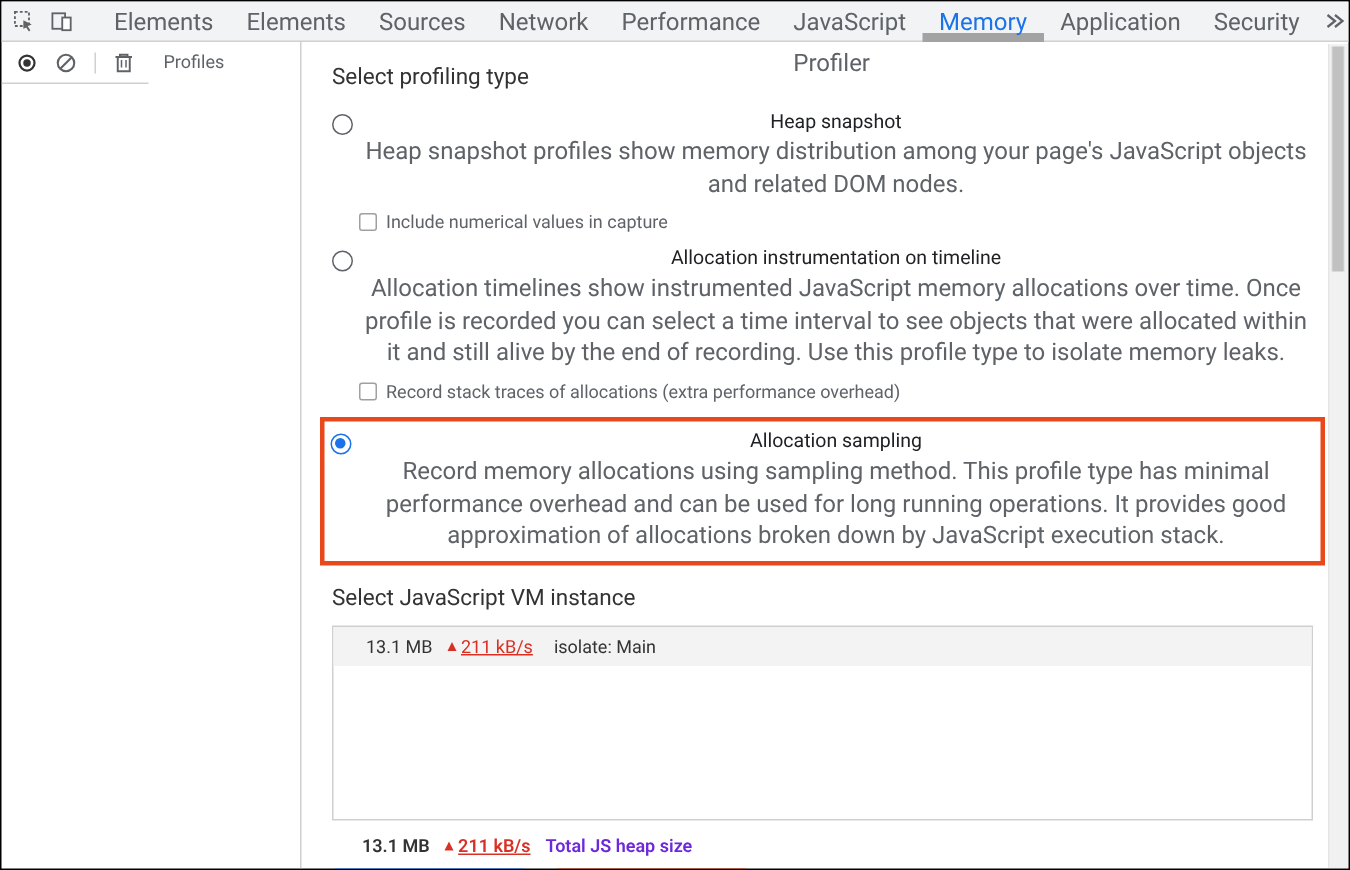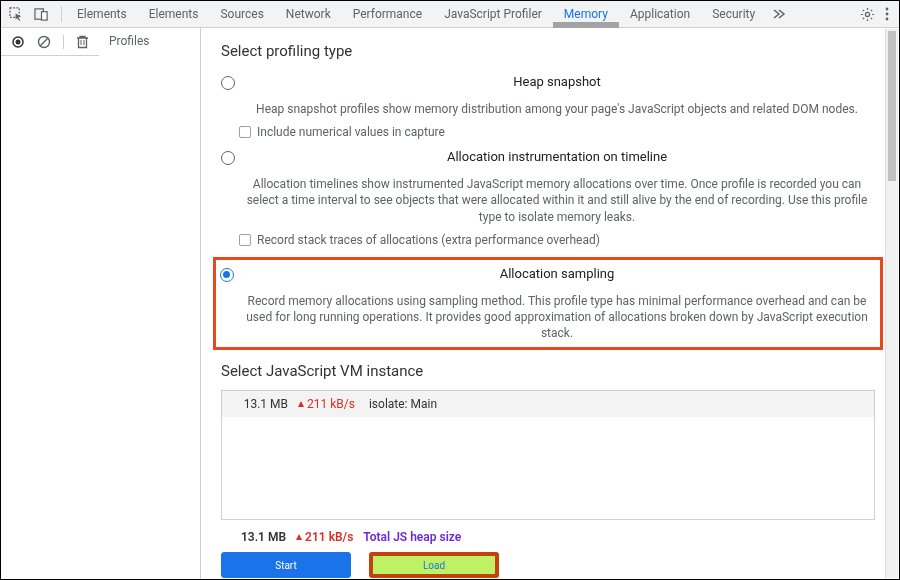--- a/index.html
+++ b/index.html
@@ -30,21 +30,21 @@
     align-items: center;
     padding: 0 8px 0 2px;
     color: #5f6368;
   }
   .tab {
     padding: 0 11px;
     height: 27px;
     line-height: 27px;
     color: #5f6368;
     cursor: pointer;
-    font-size: 12px;
+    font-size: 16px;
   }
   .tab.active {
     color: #1a73e8;
     border-bottom: 6px solid #a3a3a3;
   }
   .top-right-icons {
     margin-left: auto;
     display: flex;
     gap: 10px;
     align-items: center;
@@ -109,21 +109,21 @@
     position: absolute;
     width: 7px;
     height: 7px;
     background: #1a73e8;
     border-radius: 50%;
     top: 2px;
     left: 2px;
   }
   .opt-body { flex: 1; }
   .opt-title { font-size: 13px; color: #202124; }
-  .opt-desc { font-size: 12px; color: #5f6368; margin-top: 12px; line-height: 1.35; }
+  .opt-desc { font-size: 16px; color: #5f6368; margin-top: 1px; line-height: 1.35; }
   .sub-check {
     display: flex;
     align-items: center;
     gap: 6px;
     margin-top: 8px;
     color: #5f6368;
     font-size: 12px;
   }
   .checkbox {
     width: 12px;
@@ -145,21 +145,21 @@
   }
   .vm-row {
     display: flex;
     align-items: center;
     gap: 10px;
     padding: 6px 10px;
     background: #f3f3f3;
     font-size: 12px;
   }
   .mem-val { color: #333; width: 56px; text-align: right; }
-  .mem-rate { color: #d93025; display: inline-flex; align-items: center; }
+  .mem-rate { color: #d93025; display: inline-flex; align-items: center; text-decoration: underline; }
   .arrow-up {
     display: inline-block;
     width: 0; height: 0;
     border-left: 3px solid transparent;
     border-right: 3px solid transparent;
     border-bottom: 6px solid #d93025;
     margin-right: 3px;
   }
   .vm-name { color: #333; margin-left: 4px; }
   .footer-stats {

